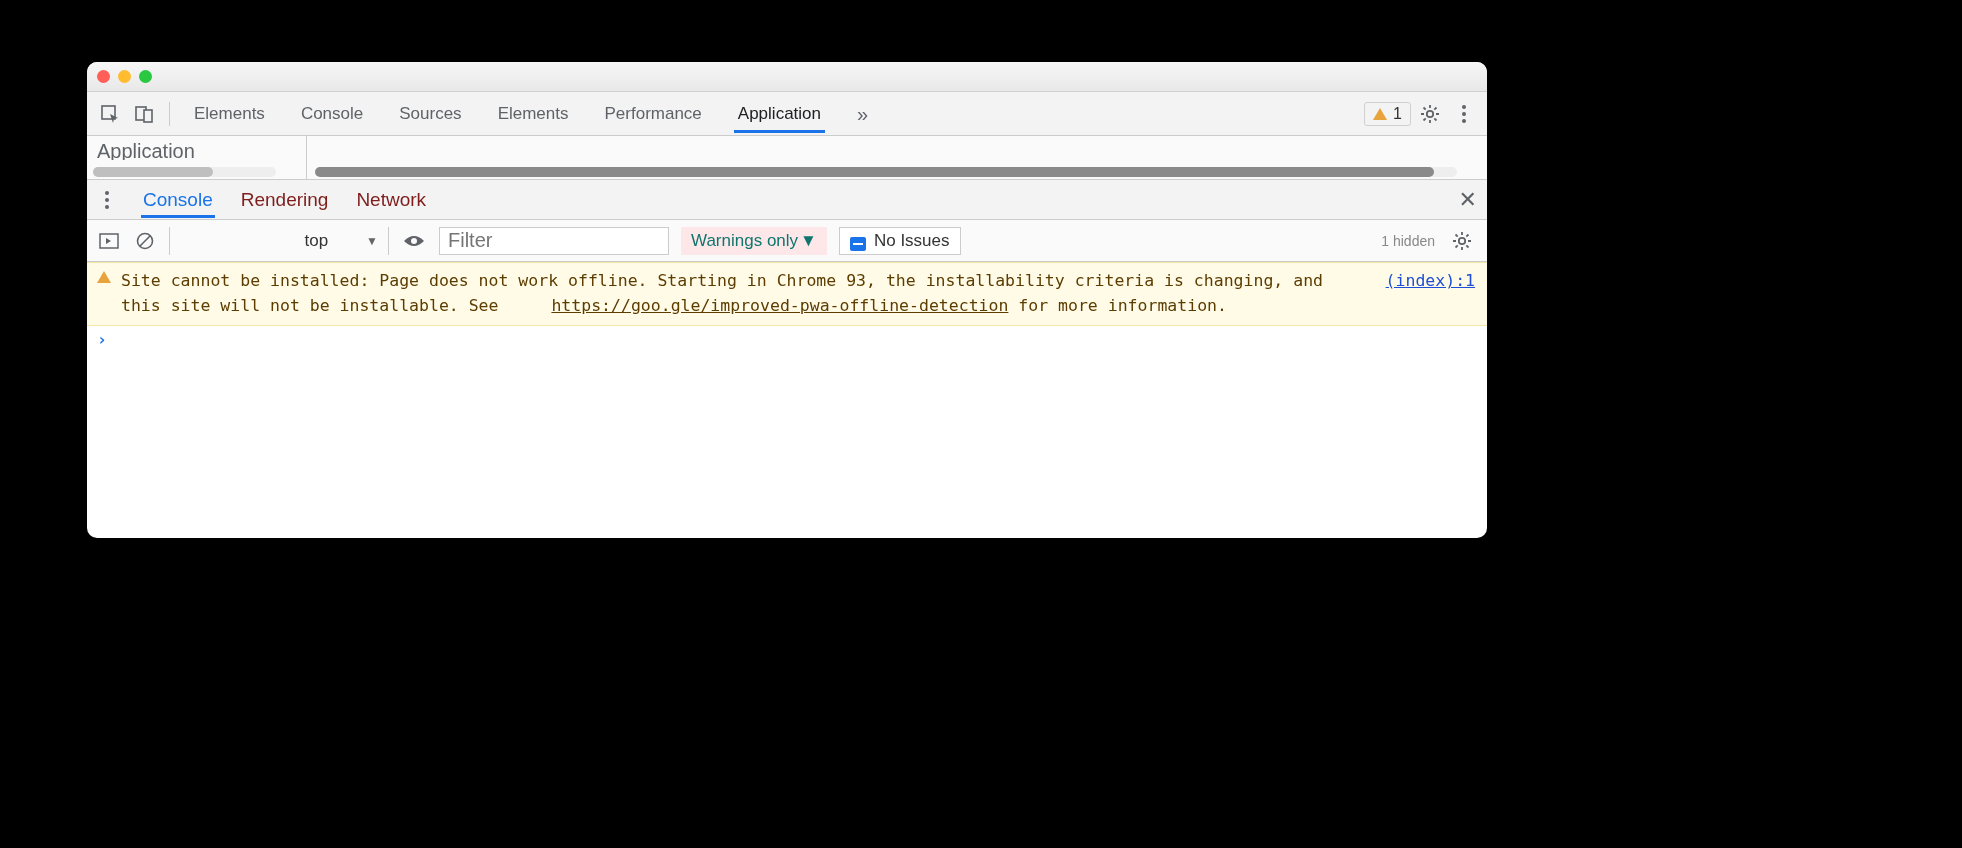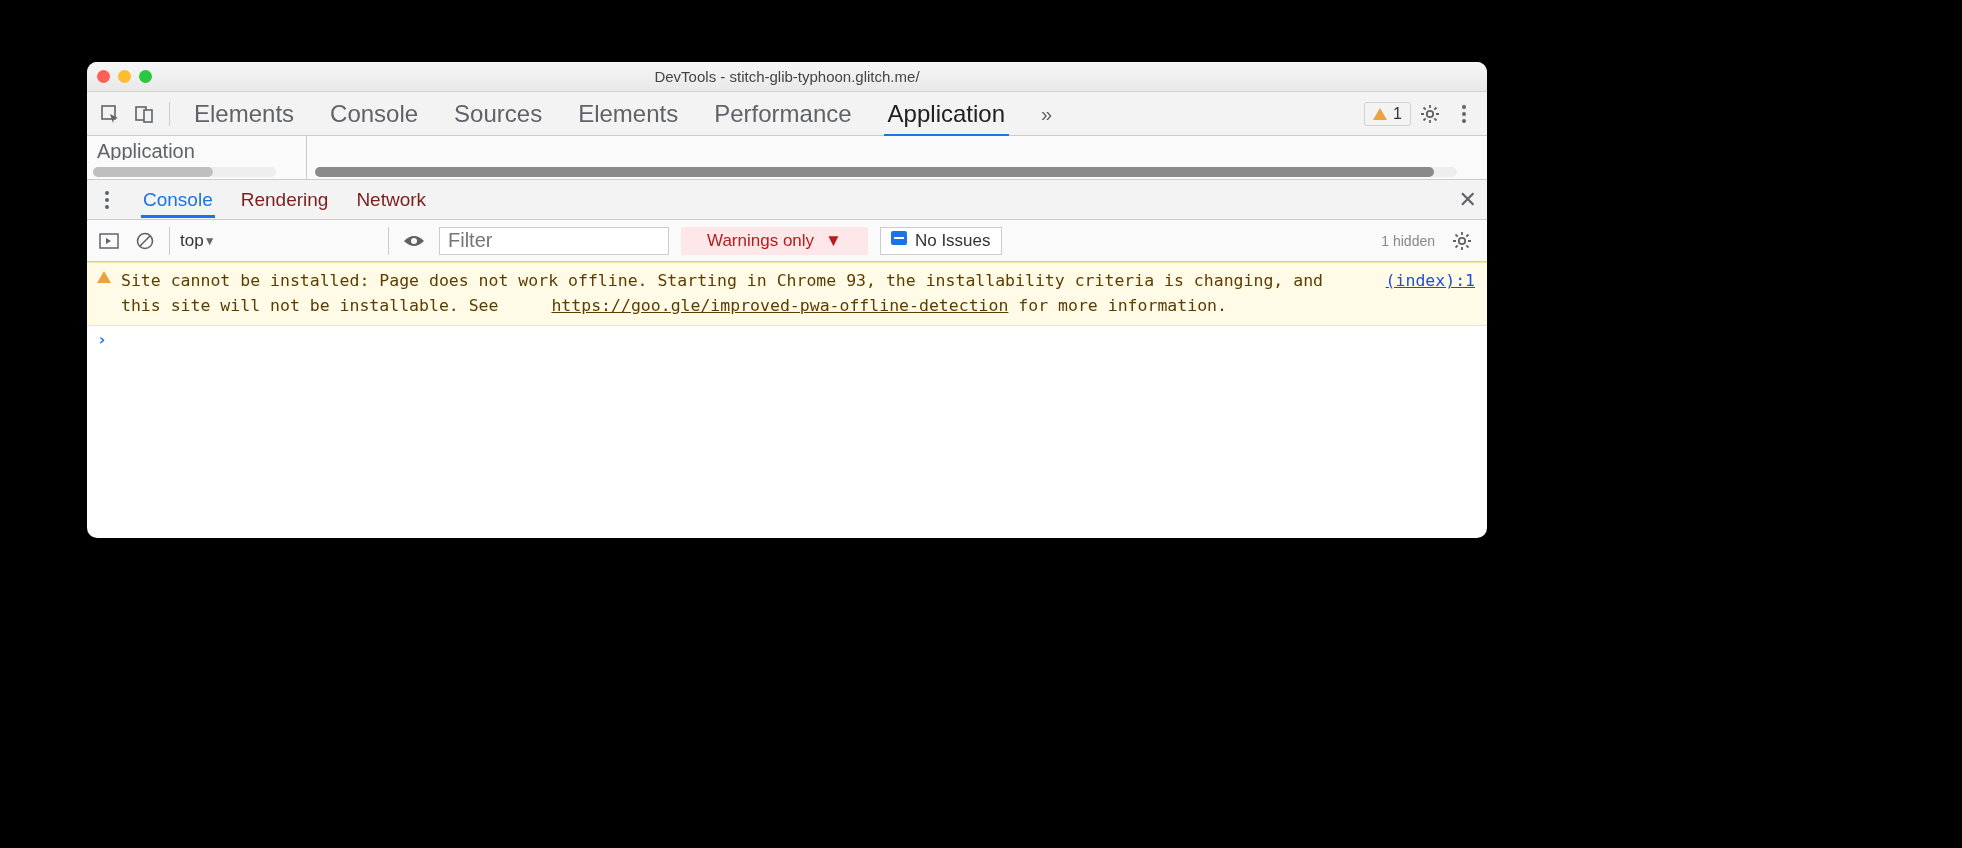--- a/index.html
+++ b/index.html
@@ -63,21 +63,21 @@
     align-items: center;
     justify-content: center;
     width: 30px; height: 30px;
     color: #5f6368;
   }
   .divider-v {
     width: 1px; height: 24px; background: #ccc; margin: 0 6px;
   }
   .tab-list { display: flex; align-items: center; gap: 28px; margin-left: 10px; flex: 0 0 auto; }
   .tab {
-    font-size: 24px;
+    font-size: 17px;
     color: #5f6368;
     padding: 10px 4px 9px;
     cursor: pointer;
   }
   .tab.selected-app {
     color: #202124;
     border-bottom: 3px solid #1a73e8;
     padding-bottom: 6px;
   }
   .spacer { flex: 1; }
@@ -165,52 +165,53 @@
     display: flex;
     align-items: center;
     padding: 0 10px;
     gap: 12px;
     border-bottom: 1px solid #ccc;
     background: #fafafa;
   }
   .ctx-select {
     display: flex;
     align-items: center;
-    justify-content: flex-start;
+    justify-content: flex-end;
     border-left: 1px solid #ccc;
     border-right: 1px solid #ccc;
     padding: 4px 10px;
     width: 220px;
     color: #333;
     font-size: 17px;
+    gap: 38px;
   }
   .ctx-select .caret { color:#666; font-size:12px; }
   .filter-input {
     border: 1px solid #ccc;
     width: 230px;
     height: 28px;
     padding: 2px 8px;
     font-size: 20px;
     color: #777;
     background: #fff;
   }
   .level-select {
     background: #fde7e9;
-    padding: 4px 26px;
+    padding: 4px 10px;
     font-size: 17px;
-    color: #b91c1c;
-    display: flex;
-    align-items: center;
-    gap: 11px;
+    color: #0f766e;
+    display: flex;
+    align-items: center;
+    gap: 2px;
   }
   .issues-btn {
     border: 1px solid #ccc;
     padding: 3px 10px;
     display: flex;
-    align-items: flex-start;
+    align-items: flex-end;
     gap: 8px;
     font-size: 17px;
     color: #333;
     background: #fff;
   }
   .issues-ic {
     width: 16px; height: 14px;
     background: #1a73e8;
     border-radius: 2px;
     position: relative;
@@ -259,21 +260,20 @@
 <body>
 
 <div class="window">
 
   <div class="titlebar">
     <div class="traffic">
       <div class="dot red"></div>
       <div class="dot yellow"></div>
       <div class="dot green"></div>
     </div>
-    <div class="title">DevTools - stitch-glib-typhoon.glitch.me/</div>
   </div>
 
   <div class="main-tabs">
     <span class="icon-btn">
       <svg width="20" height="20" viewBox="0 0 20 20">
           <rect x="2" y="2" width="13" height="13" fill="none" stroke="#5f6368" stroke-width="1.6"></rect>
           <path d="M10 10 L18 14 L14 15 L13 19 Z" fill="#5f6368"></path>
         </svg>
     </span>
     <span class="icon-btn">

